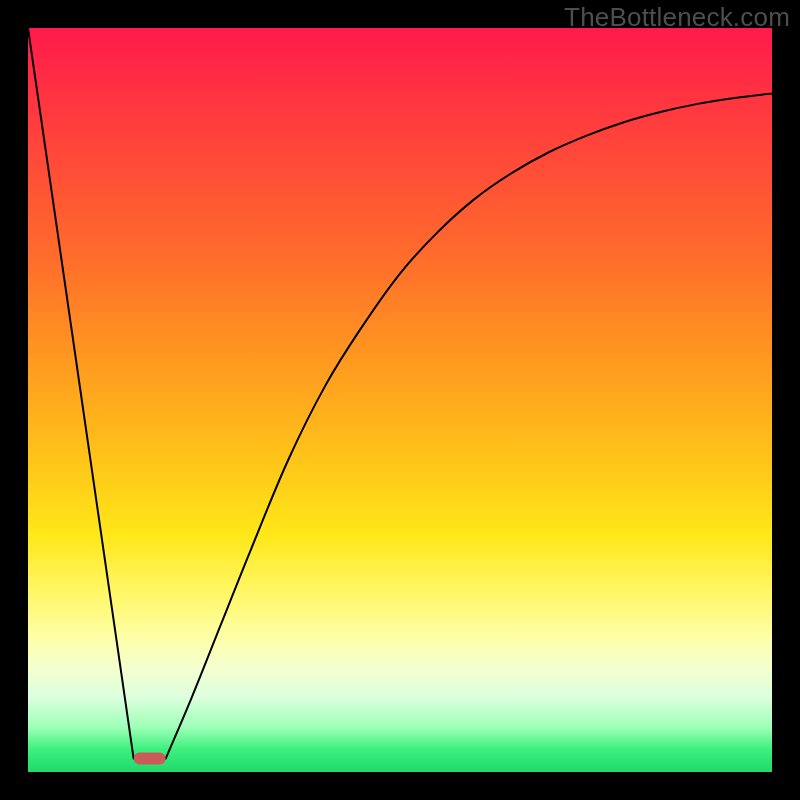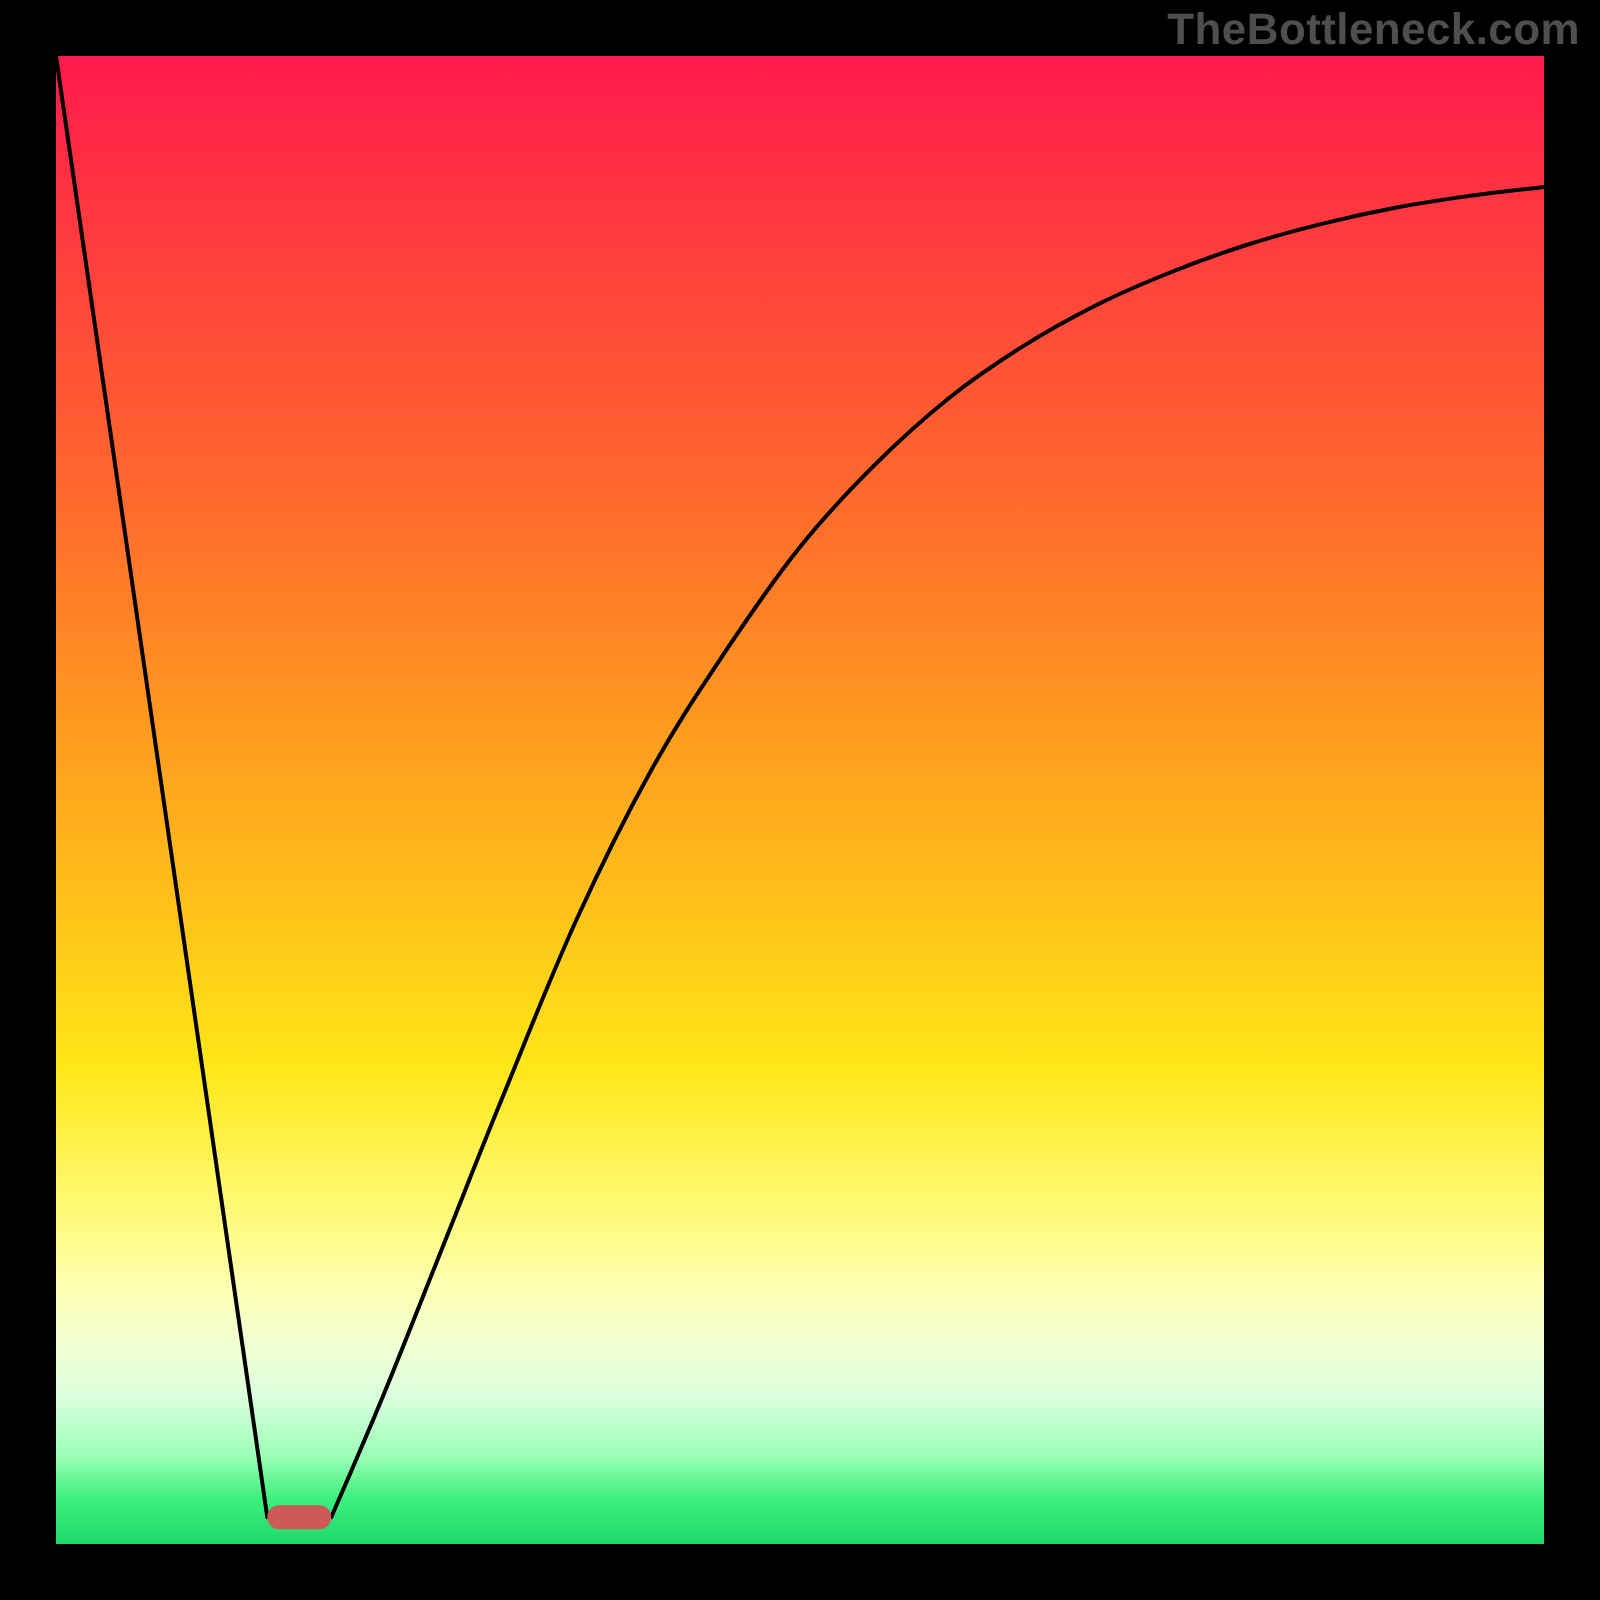--- a/index.html
+++ b/index.html
@@ -42,22 +42,22 @@
     left: 0;
     top: 0;
     width: 744px;
     height: 744px;
   }
   .watermark {
     position: absolute;
     top: 2px;
     right: 10px;
     color: #4e4e4e;
-    font-size: 22px;
-    font-weight: 700;
+    font-size: 26px;
+    font-weight: 400;
     letter-spacing: 0.2px;
     user-select: none;
   }
 </style>
 </head>
 <body>
 
 <div class="frame">
   <div class="plot-area">
     <svg class="plot-svg" viewBox="0 0 744 744" preserveAspectRatio="none">

